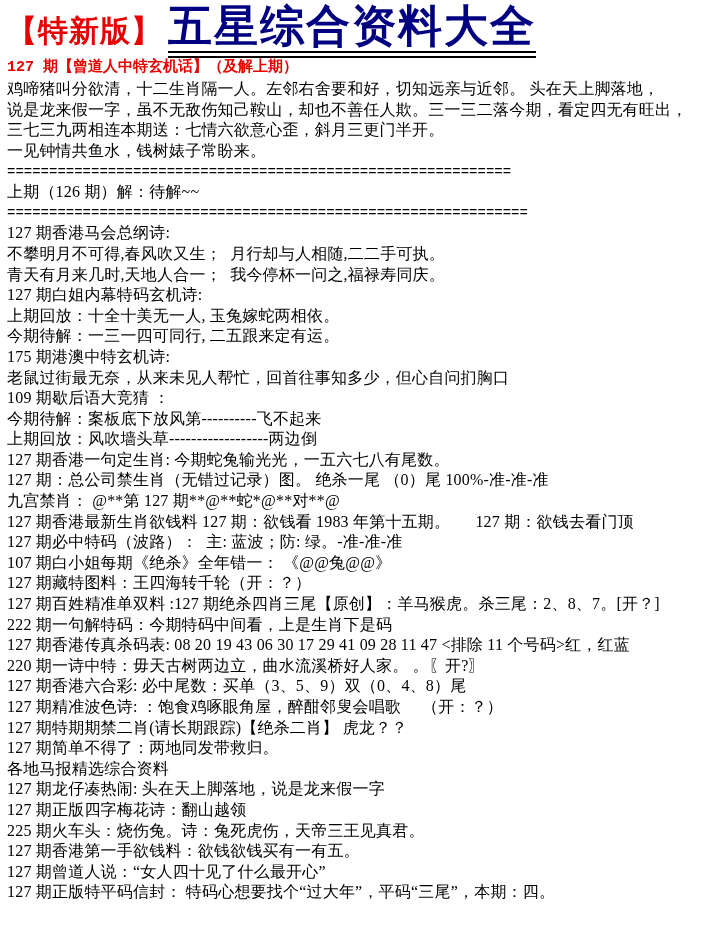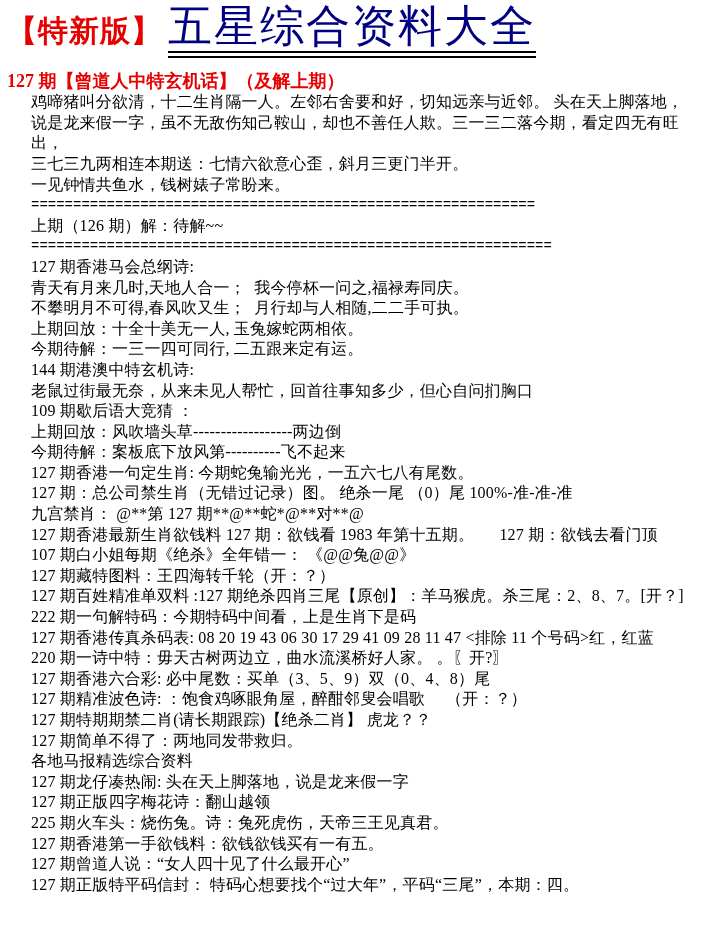--- a/index.html
+++ b/index.html
@@ -12,55 +12,55 @@
     font-family: "Liberation Serif", "DejaVu Serif", serif;
     color: #000000;
   }
   .page {
     padding: 2px 6px 0 7px;
   }
   .header {
     display: flex;
     align-items: center;
     gap: 6px;
-    margin: 2px 0 13px 0;
+    margin: 2px 0 0 0;
     text-align: right;
   }
   .badge {
     color: #e60000;
     font-weight: bold;
     font-size: 30px;
     letter-spacing: 1px;
     white-space: nowrap;
   }
   .main-title {
     color: #000080;
-    font-weight: normal;
+    font-weight: bold;
     font-size: 44px;
     line-height: 1.05;
     letter-spacing: 2px;
     border-bottom: 7px double #000000;
     padding-bottom: 1px;
     white-space: nowrap;
   }
   .subtitle {
     color: #e60000;
     font-weight: bold;
-    font-size: 18px;
+    font-size: 15px;
     line-height: 20px;
     margin-bottom: 1px;
     white-space: nowrap;
+    font-family: Liberation Mono, monospace;
   }
   .lines { }
   .line {
     font-size: 16px;
     line-height: 20.6px;
     white-space: pre-wrap;
     letter-spacing: 0.2px;
-    margin-left: 24px;
   }
   .line.separator {
     font-family: "Liberation Mono", "DejaVu Sans Mono", monospace;
     font-size: 14px;
     letter-spacing: 0px;
     overflow: hidden;
     white-space: nowrap;
   }
 </style>
 </head>
@@ -74,33 +74,35 @@
   <div class="subtitle">127 期【曾道人中特玄机话】（及解上期）</div>
   <div class="lines">
       <div class="line">鸡啼猪叫分欲清，十二生肖隔一人。左邻右舍要和好，切知远亲与近邻。 头在天上脚落地，</div>
       <div class="line">说是龙来假一字，虽不无敌伤知己鞍山，却也不善任人欺。三一三二落今期，看定四无有旺出，</div>
       <div class="line">三七三九两相连本期送：七情六欲意心歪，斜月三更门半开。</div>
       <div class="line">一见钟情共鱼水，钱树婊子常盼来。</div>
       <div class="line separator">============================================================</div>
       <div class="line">上期（126 期）解：待解~~</div>
       <div class="line separator">==============================================================</div>
       <div class="line">127 期香港马会总纲诗:</div>
+      <div class="line">不攀明月不可得,春风吹又生；  月行却与人相随,二二手可执。</div>
       <div class="line">青天有月来几时,天地人合一；  我今停杯一问之,福禄寿同庆。</div>
-      <div class="line">不攀明月不可得,春风吹又生；  月行却与人相随,二二手可执。</div>
+      <div class="line">127 期白姐内幕特码玄机诗:</div>
       <div class="line">上期回放：十全十美无一人, 玉兔嫁蛇两相依。</div>
       <div class="line">今期待解：一三一四可同行, 二五跟来定有运。</div>
-      <div class="line">144 期港澳中特玄机诗:</div>
+      <div class="line">175 期港澳中特玄机诗:</div>
       <div class="line">老鼠过街最无奈，从来未见人帮忙，回首往事知多少，但心自问扪胸口</div>
       <div class="line">109 期歇后语大竞猜 ：</div>
+      <div class="line">今期待解：案板底下放风第----------飞不起来</div>
       <div class="line">上期回放：风吹墙头草------------------两边倒</div>
-      <div class="line">今期待解：案板底下放风第----------飞不起来</div>
       <div class="line">127 期香港一句定生肖: 今期蛇兔输光光，一五六七八有尾数。</div>
       <div class="line">127 期：总公司禁生肖（无错过记录）图。 绝杀一尾 （0）尾 100%-准-准-准</div>
       <div class="line">九宫禁肖： @**第 127 期**@**蛇*@**对**@</div>
       <div class="line">127 期香港最新生肖欲钱料 127 期：欲钱看 1983 年第十五期。      127 期：欲钱去看门顶</div>
+      <div class="line">127 期必中特码（波路）：  主: 蓝波；防: 绿。-准-准-准</div>
       <div class="line">107 期白小姐每期《绝杀》全年错一： 《@@兔@@》</div>
       <div class="line">127 期藏特图料：王四海转千轮（开：？）</div>
       <div class="line">127 期百姓精准单双料 :127 期绝杀四肖三尾【原创】：羊马猴虎。杀三尾：2、8、7。[开？]</div>
       <div class="line">222 期一句解特码：今期特码中间看，上是生肖下是码</div>
       <div class="line">127 期香港传真杀码表: 08 20 19 43 06 30 17 29 41 09 28 11 47 &lt;排除 11 个号码&gt;红，红蓝</div>
       <div class="line">220 期一诗中特：毋天古树两边立，曲水流溪桥好人家。 。〖开?〗</div>
       <div class="line">127 期香港六合彩: 必中尾数：买单（3、5、9）双（0、4、8）尾</div>
       <div class="line">127 期精准波色诗: ：饱食鸡啄眼角屋，醉酣邻叟会唱歌     （开：？）</div>
       <div class="line">127 期特期期禁二肖(请长期跟踪)【绝杀二肖】 虎龙？？</div>
       <div class="line">127 期简单不得了：两地同发带救归。</div>

